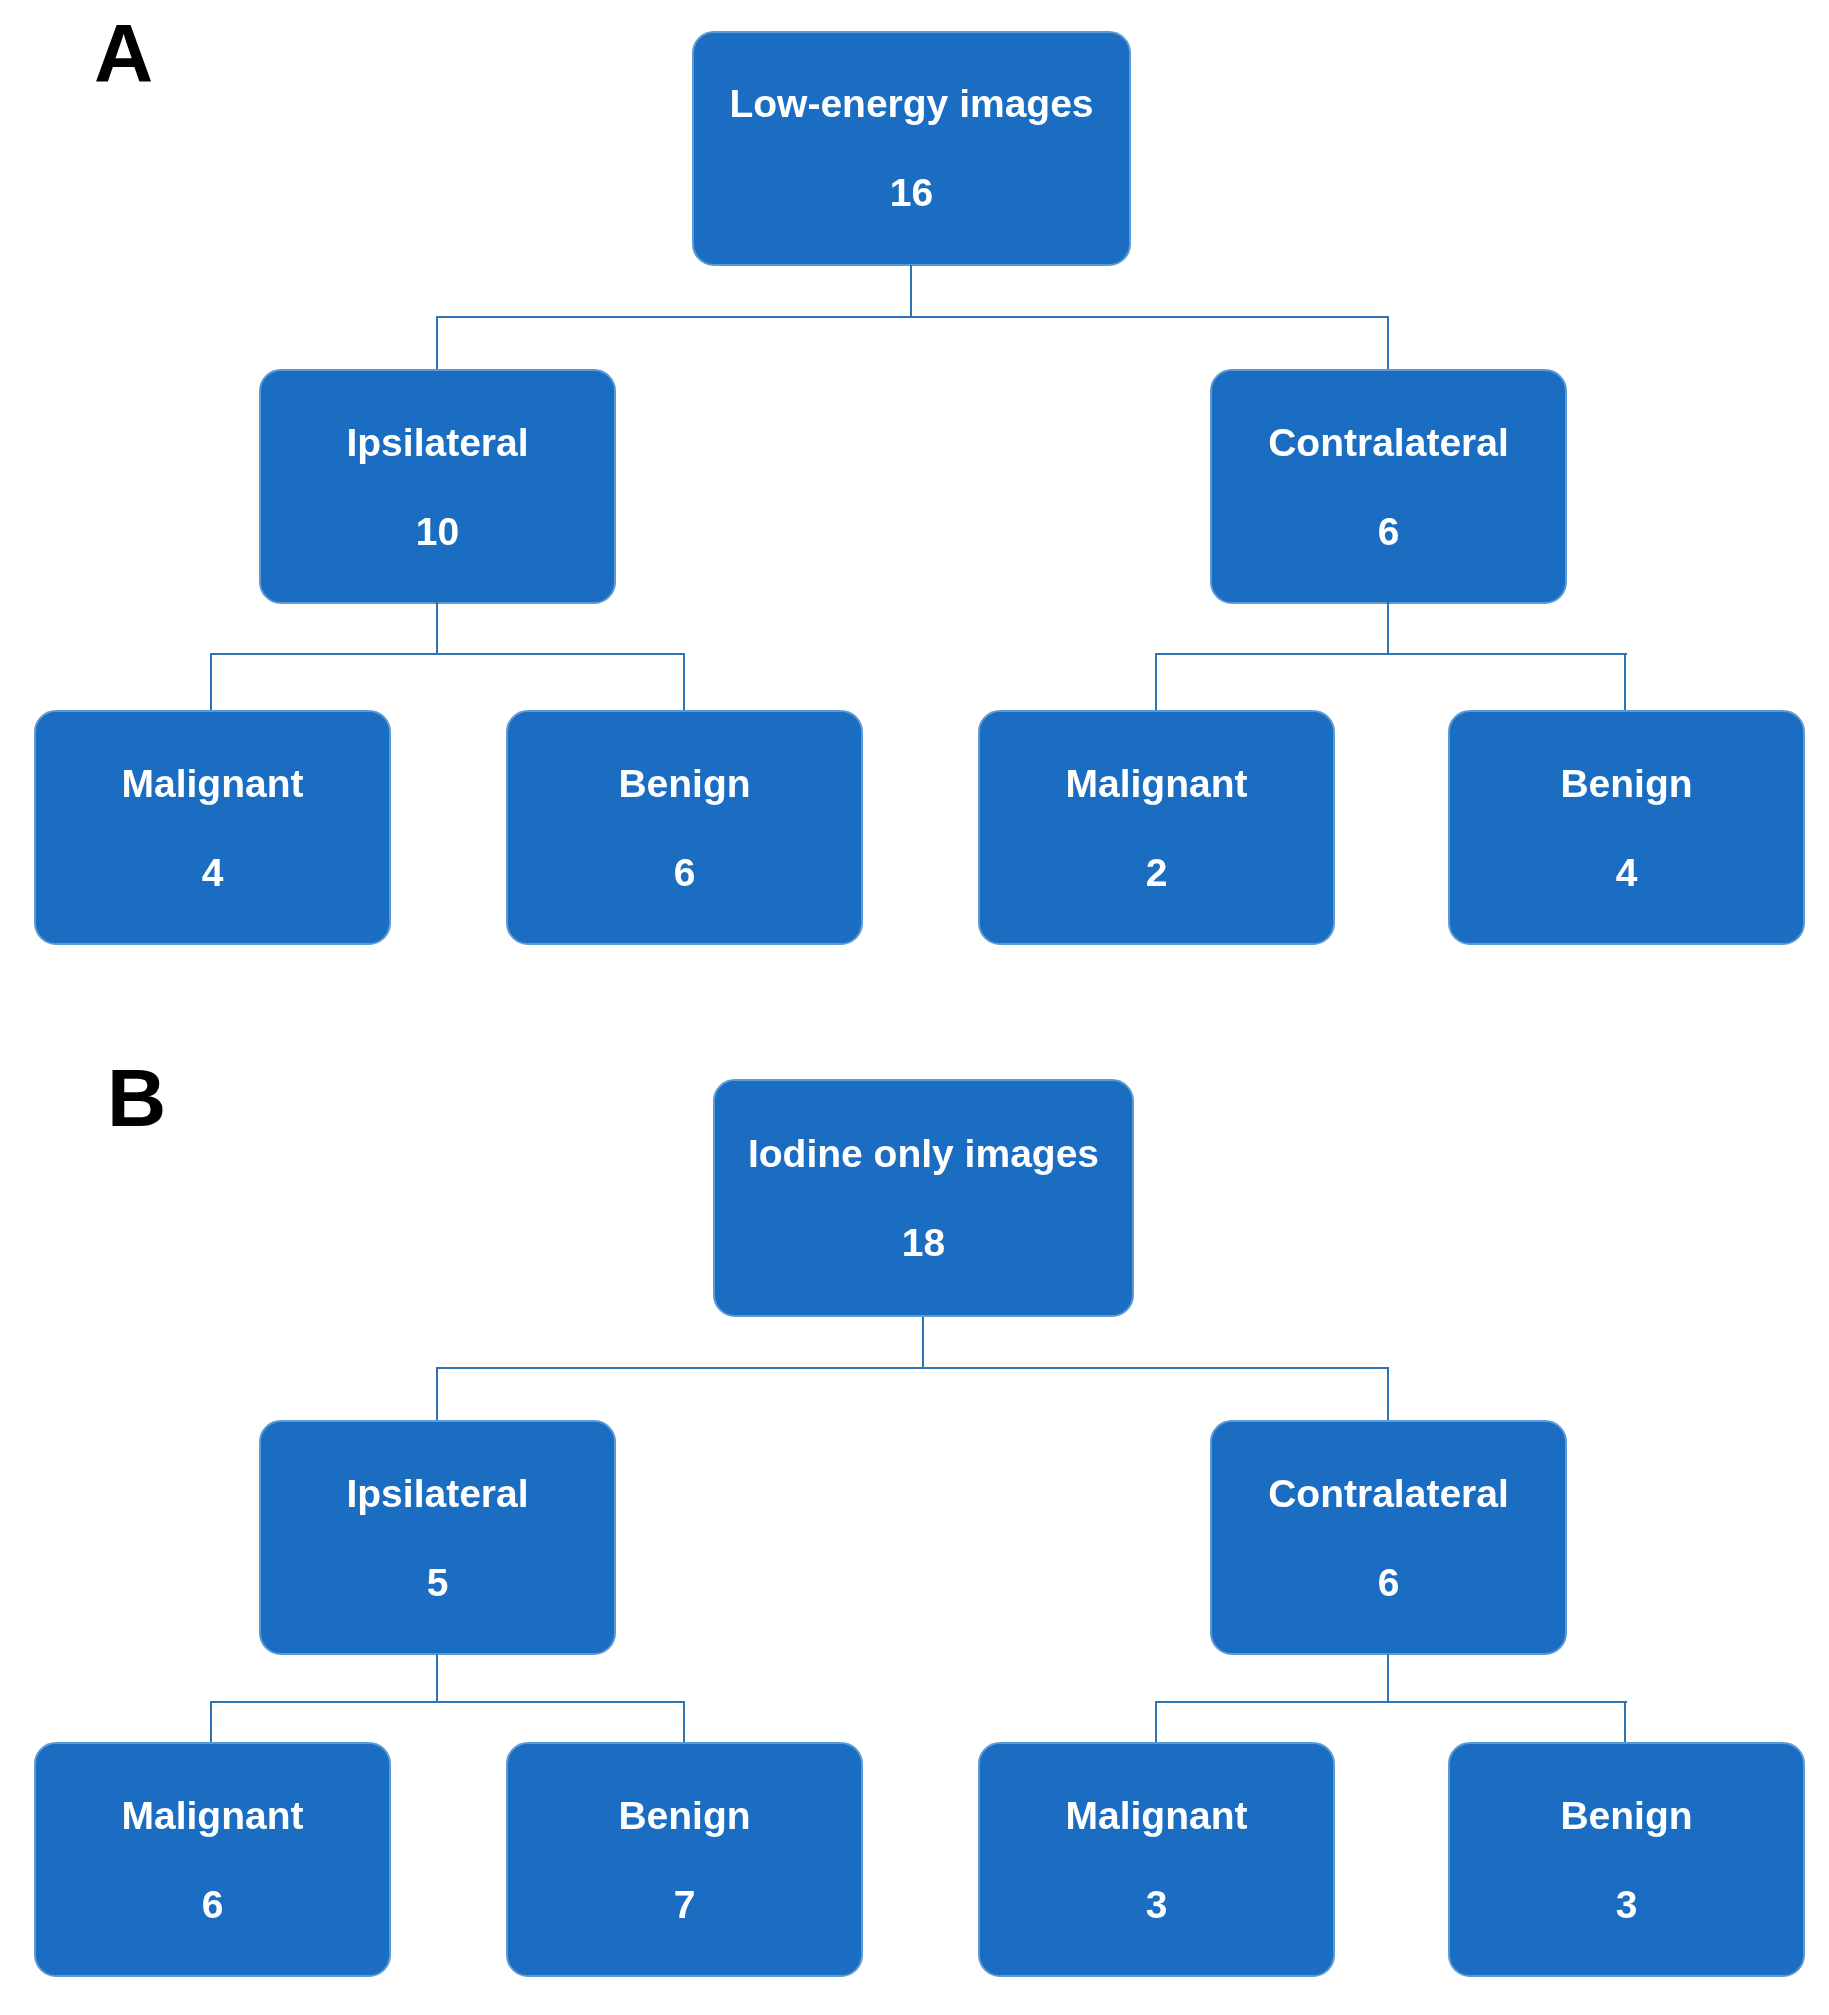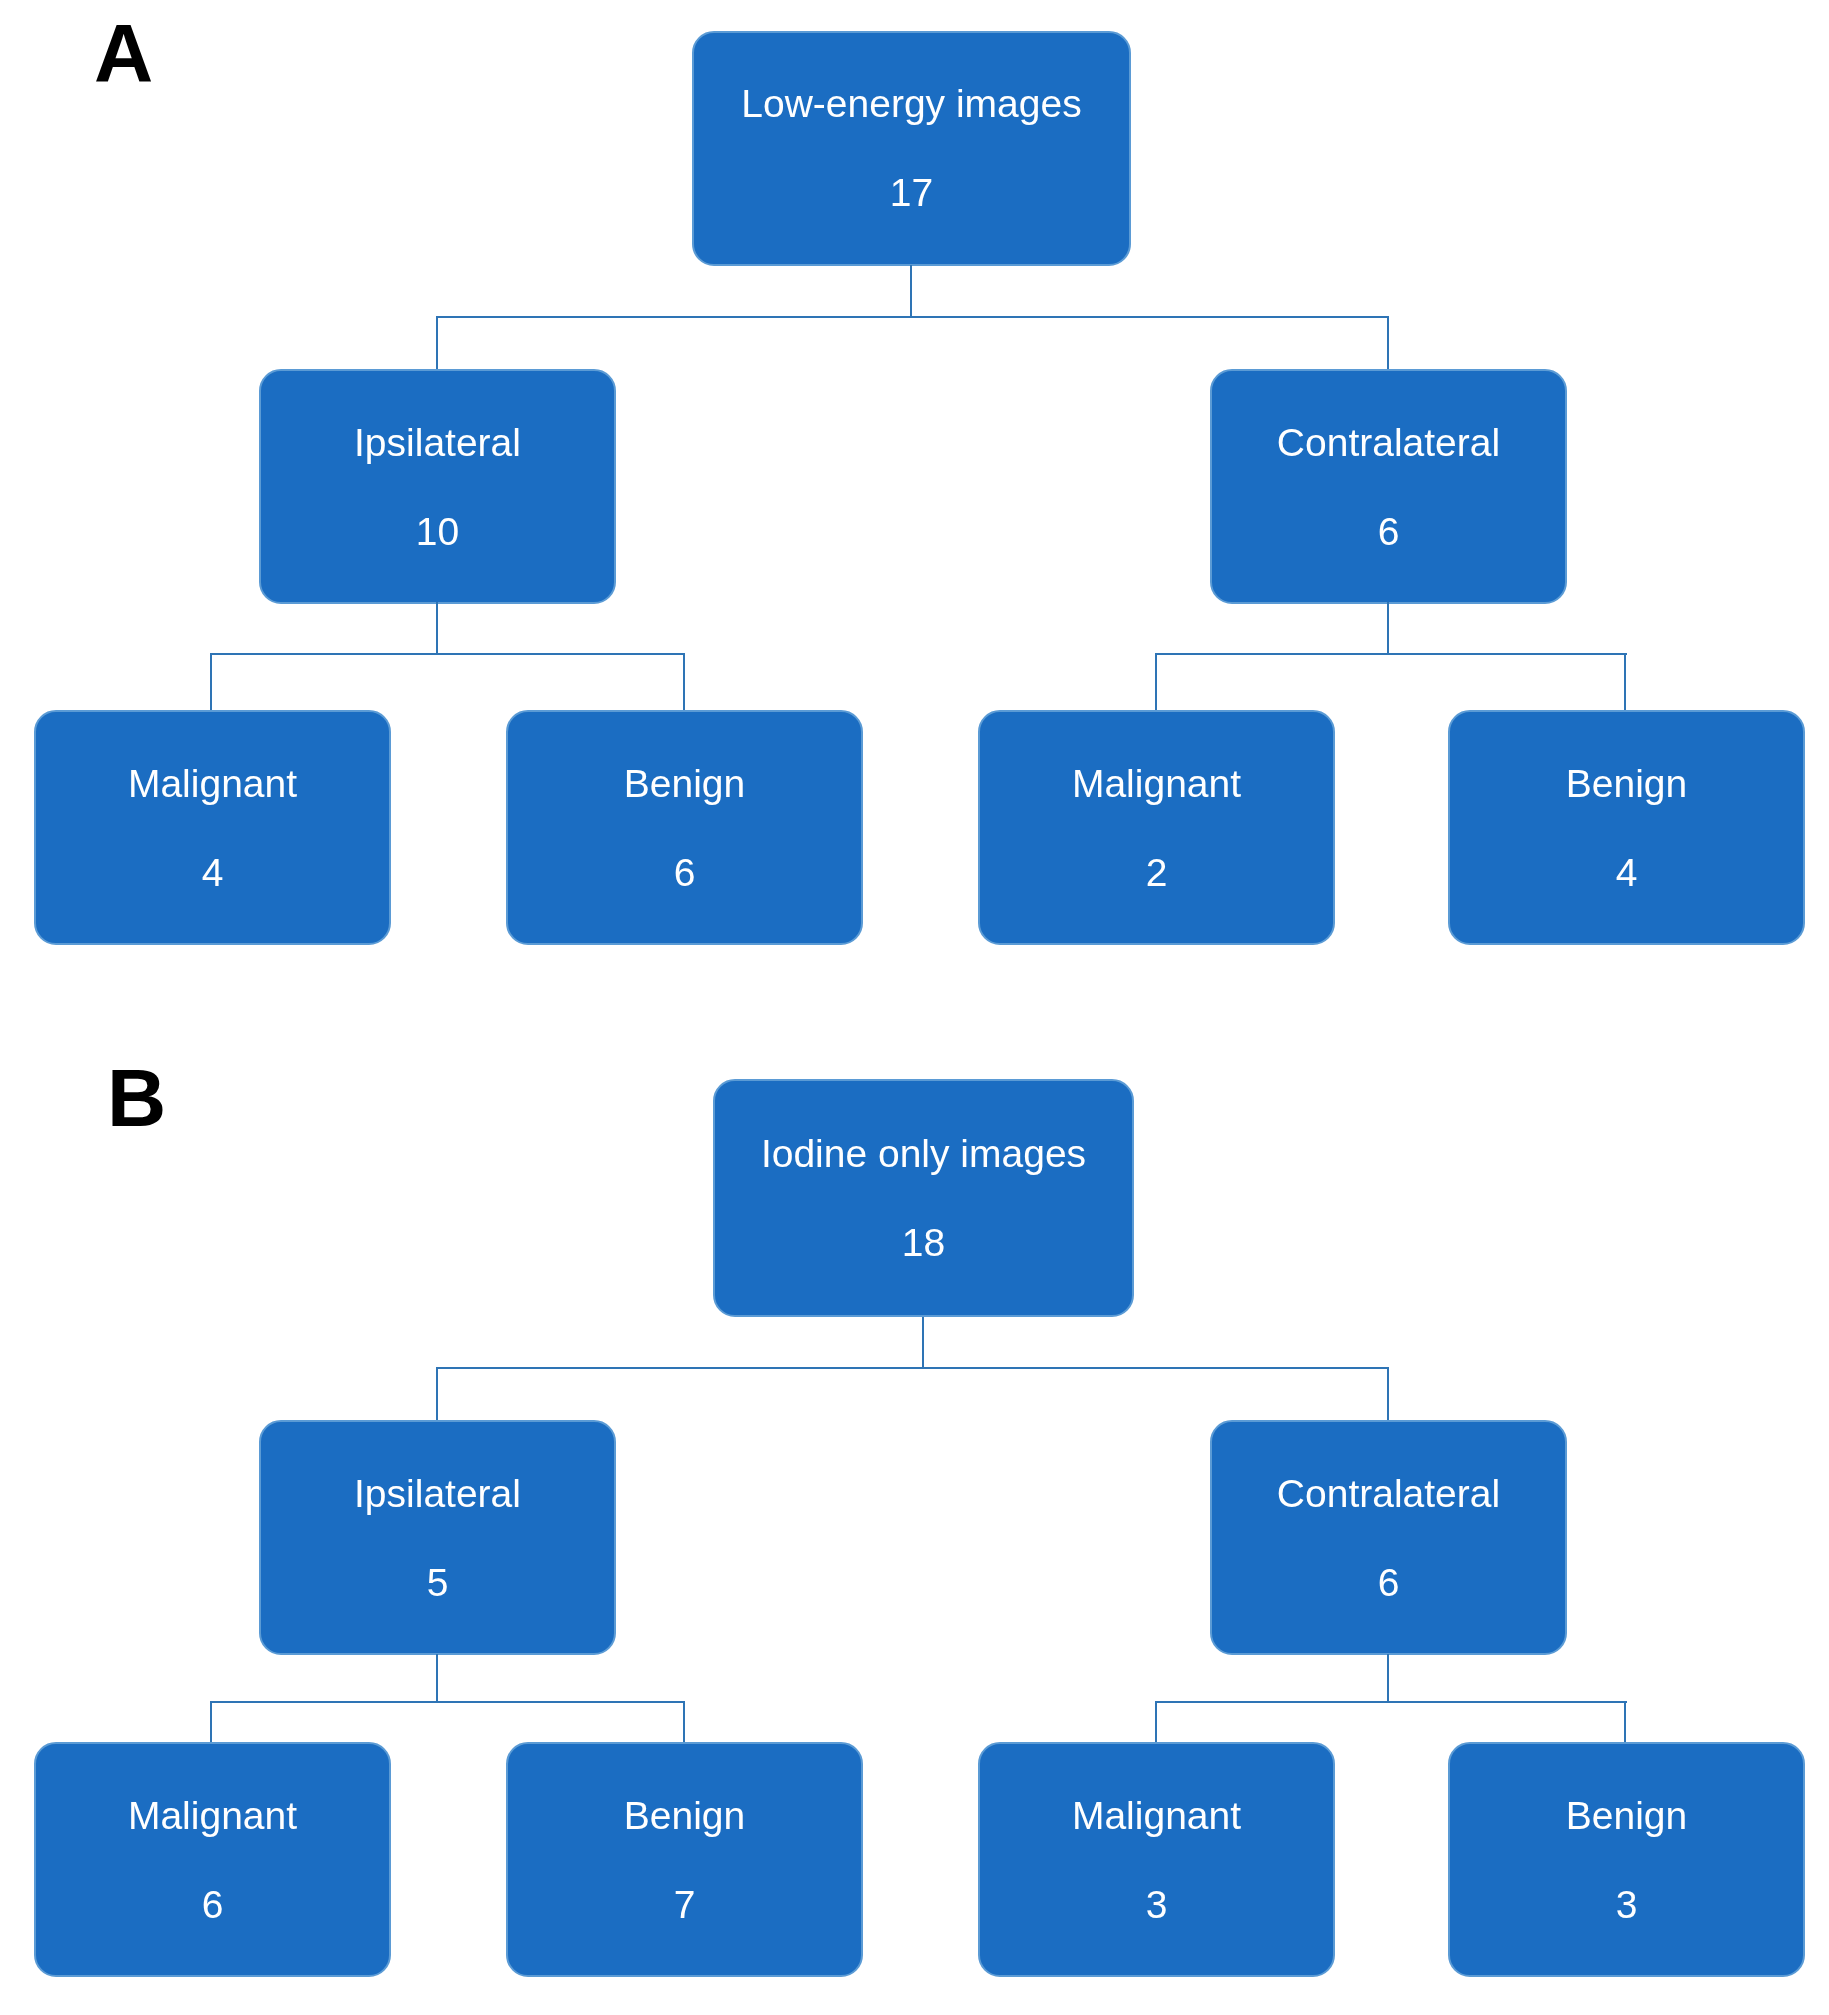--- a/index.html
+++ b/index.html
@@ -28,21 +28,21 @@
     display: flex;
     flex-direction: column;
     align-items: center;
     justify-content: center;
     gap: 50px;
     text-align: center;
     box-sizing: border-box;
   }
   .node-label, .node-value {
     font-size: 39px;
-    font-weight: 400;
+    font-weight: 700;
     line-height: 1;
     white-space: nowrap;
   }
   .panel-label {
     position: absolute;
     font-size: 82px;
     font-weight: 700;
     color: #000000;
     line-height: 1;
   }
@@ -55,21 +55,21 @@
 </style>
 </head>
 <body>
 
 <div class="canvas">
 
   <div class="panel-label" style="left:94px; top:12.2px;">A</div>
 
   <div class="node" style="left:692px; top:30.5px; width:439px; height:235px;">
     <div class="node-label">Low-energy images</div>
-    <div class="node-value">17</div>
+    <div class="node-value">16</div>
   </div>
 
   <div class="v" style="left:910px; top:265px; height:53px;"></div>
   <div class="h" style="left:436px; top:316px; width:953px;"></div>
   <div class="v" style="left:436px; top:316px; height:55px;"></div>
   <div class="v" style="left:1387px; top:316px; height:55px;"></div>
 
   <div class="node" style="left:259px; top:369px; width:357px; height:235px;">
     <div class="node-label">Ipsilateral</div>
     <div class="node-value">10</div>

